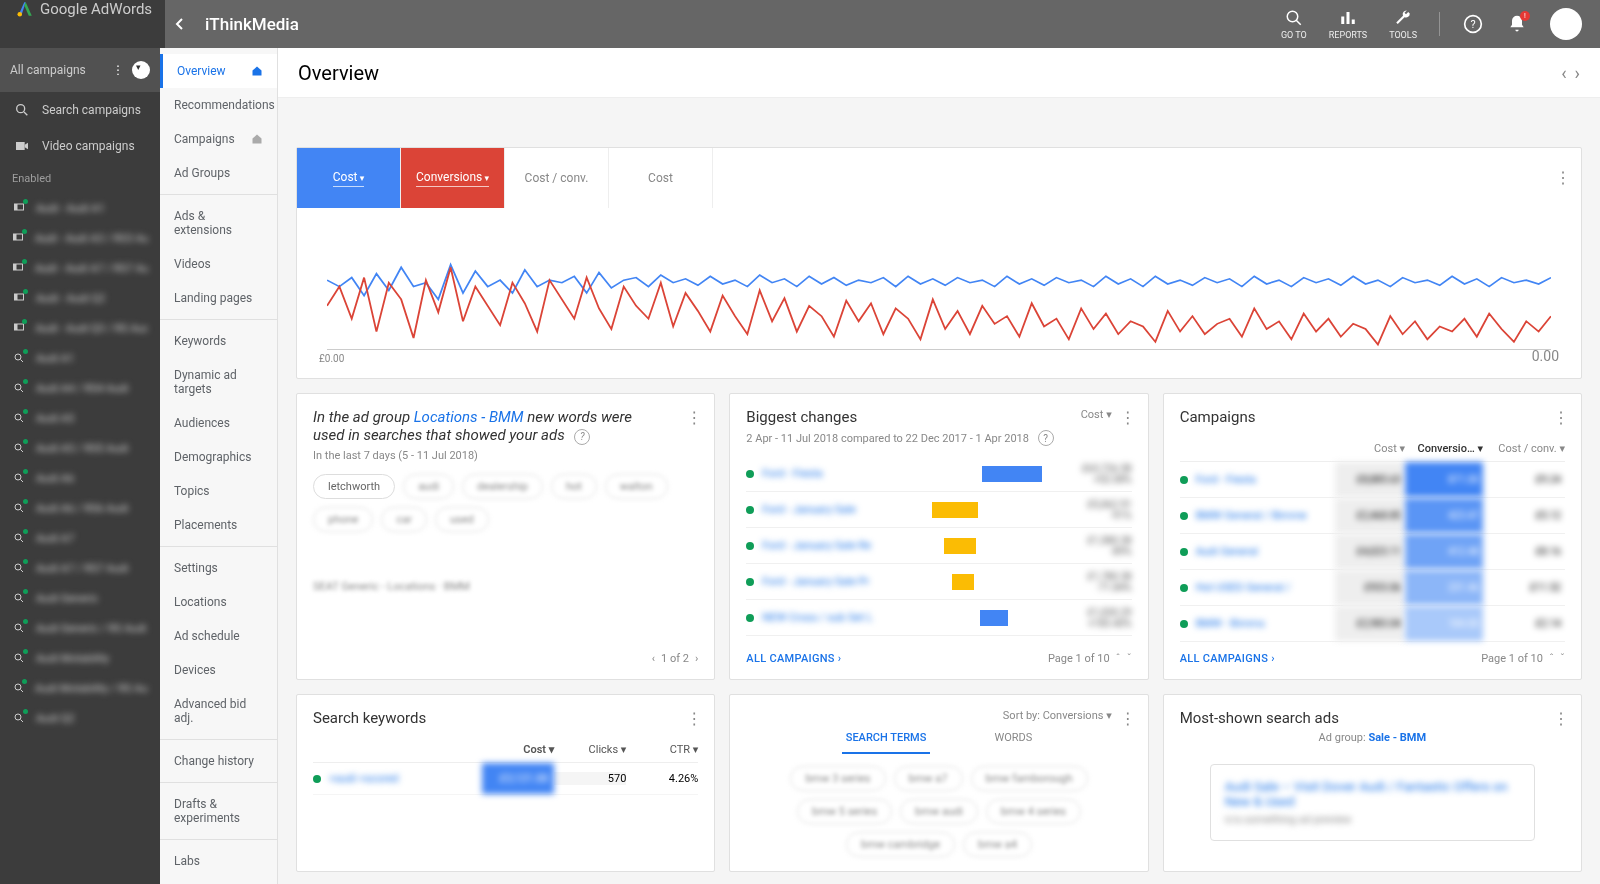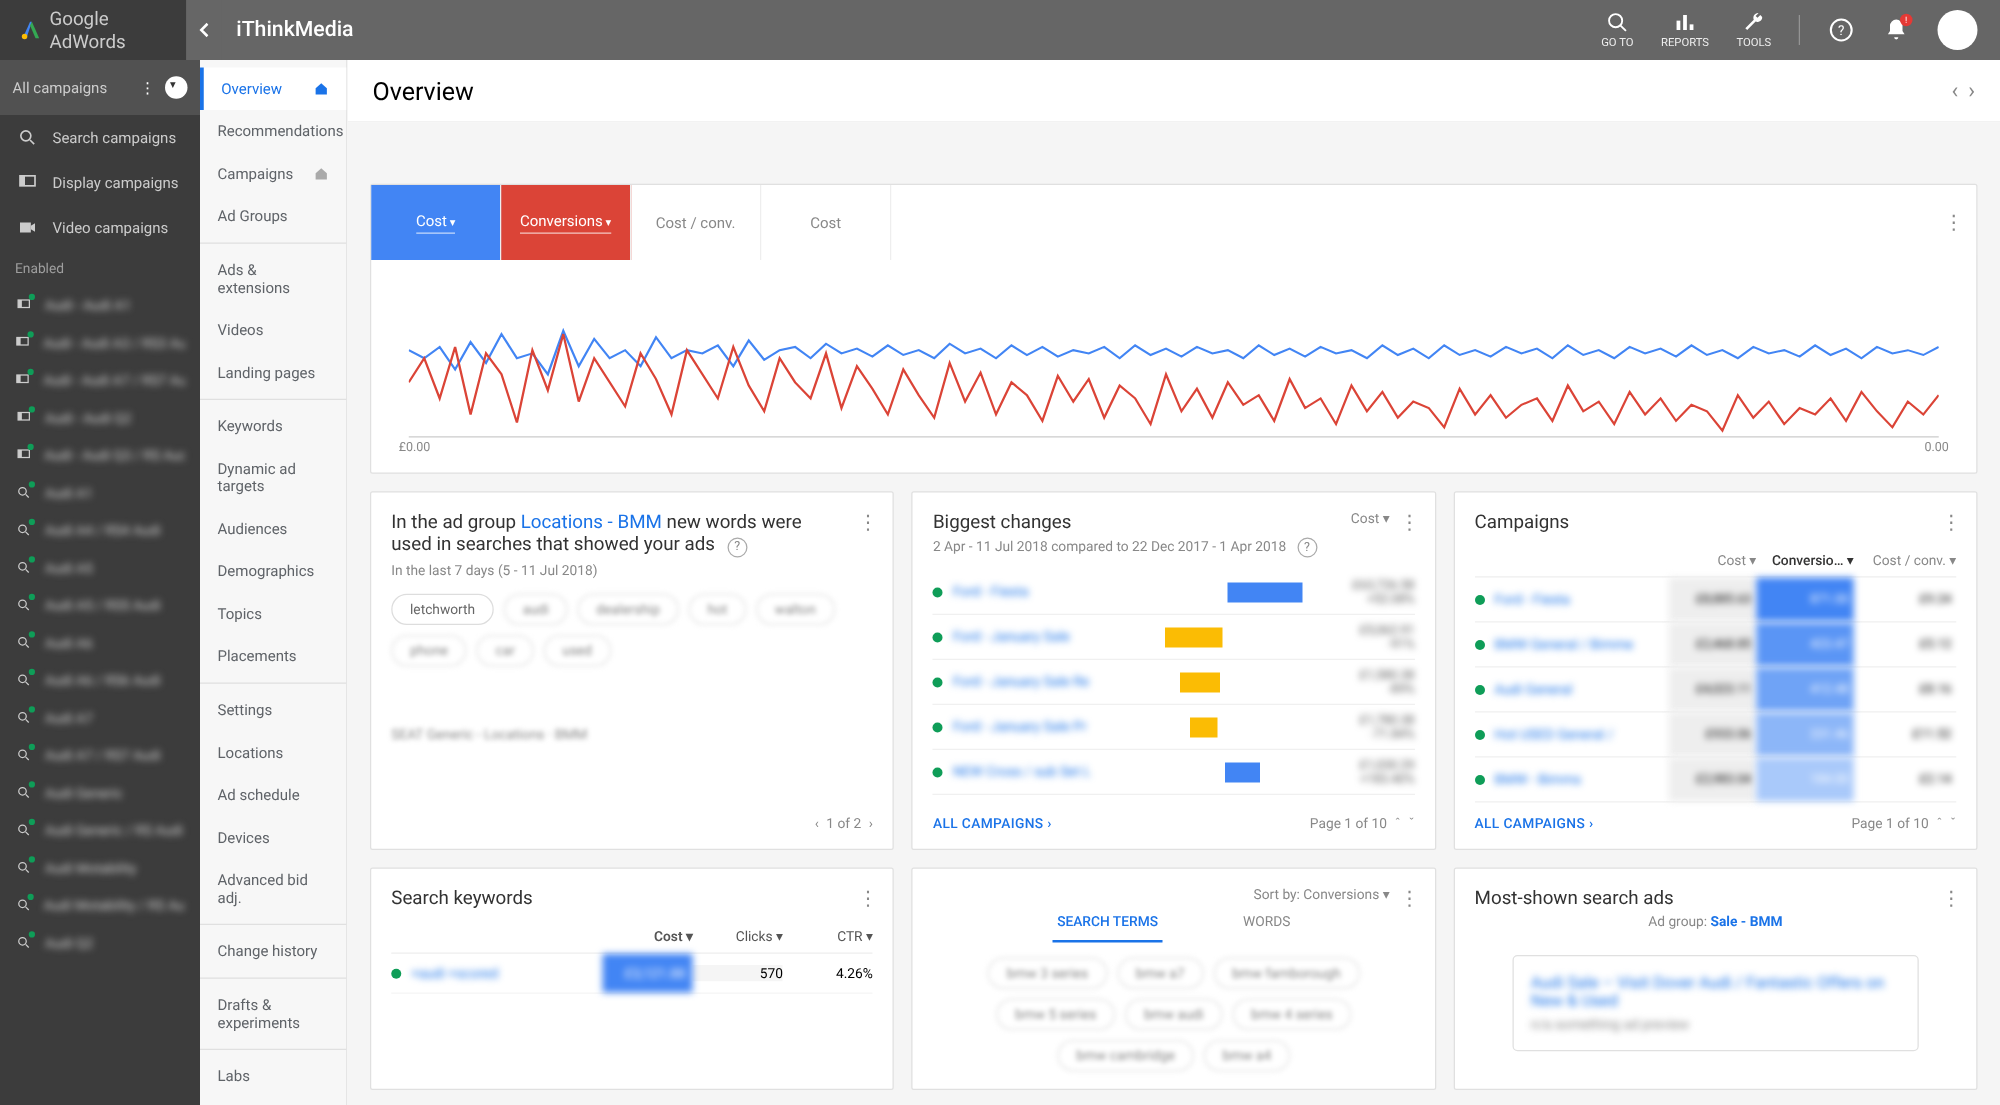--- a/index.html
+++ b/index.html
@@ -1,19 +1,19 @@
 <!DOCTYPE html>
 <html><head>
 <meta charset="utf-8">
 <style>
   * { margin:0; padding:0; box-sizing:border-box; font-family: Roboto, Arial, sans-serif; }
   body { background:#f2f2f2; width:1600px; height:884px; overflow:hidden; }
   
   .topbar { position:absolute; top:0; left:0; right:0; height:48px; background:#666; display:flex; align-items:center; color:#fff; }
-  .logo-area { width:149px; height:48px; display:flex; align-items:center; padding-left:16px; background:#3c3c3c; }
+  .logo-area { width:165px; height:48px; display:flex; align-items:flex-start; padding-left:16px; background:#3c3c3c; }
   .logo-a { width:18px; height:18px; margin-right:6px; }
   .logo-text { font-size:15px; font-weight:400; color:#ccc; }
   .collapse-btn { width:28px; height:48px; background:#666; display:flex; align-items:center; justify-content:center; cursor:pointer; }
   .account-name { font-size:17px; font-weight:500; margin-left:12px; }
   .topbar-right { margin-left:auto; display:flex; align-items:center; gap:22px; padding-right:18px; }
   .top-action { display:flex; flex-direction:column; align-items:center; font-size:9px; color:#eee; cursor:pointer; gap:2px; }
   .top-action .ic { width:20px; height:20px; display:flex; align-items:center; justify-content:center; }
   .vsep { width:1px; height:24px; background:rgba(255,255,255,.3); }
   .top-icon-btn { width:22px; height:22px; display:flex; align-items:center; justify-content:center; cursor:pointer; position:relative; }
   .notif-dot { position:absolute; top:-2px; right:-2px; width:10px; height:10px; background:#e53935; border-radius:50%; font-size:7px; color:#fff; display:flex; align-items:center; justify-content:center; }
@@ -55,21 +55,21 @@
   .metric-tab.blue { background:#4285f4; color:#fff; }
   .metric-tab.red { background:#db4437; color:#fff; }
   .metric-tab.plain { color:#888; }
   .metric-tab span.dd::after { content:' ▾'; font-size:9px;}
   .metric-tab .uline{ border-bottom:1px solid rgba(255,255,255,.7); padding-bottom:2px;}
   .chart-kebab { position:absolute; top:20px; right:10px; cursor:pointer; color:#888; font-size:16px; }
   .chart-area { height:170px; position:relative; padding:10px 30px; }
   .chart-area svg { width:100%; height:100%; }
   .chart-xline { position:absolute; left:30px; right:30px; bottom:28px; height:1px; background:#ccc; }
   .chart-ylabel-l { position:absolute; left:22px; bottom:14px; font-size:10px; color:#888;}
-  .chart-ylabel-r { position:absolute; right:22px; bottom:14px; font-size:10px; color:#888;}
+  .chart-ylabel-r { position:absolute; right:22px; bottom:14px; font-size:14px; color:#888;}
 
   .card-row { display:flex; gap:14px; }
   .card { flex:1; background:#fff; border:1px solid #e0e0e0; border-radius:2px; padding:14px 16px; position:relative; min-height:280px; display:flex; flex-direction:column; }
   .card-title { font-size:15px; color:#333; }
   .card-sub   { font-size:11px; color:#888; margin-top:4px; }
   .card-kebab { position:absolute; top:14px; right:12px; cursor:pointer; color:#888; }
   .help-ic { width:16px; height:16px; border:1px solid #aaa; border-radius:50%; display:inline-flex; align-items:center; justify-content:center; font-size:10px; color:#888; margin-left:6px; cursor:pointer;}
 
   .chips { margin-top:12px; display:flex; flex-wrap:wrap; gap:8px; }
   .chip { padding:5px 14px; border:1px solid #ddd; border-radius:14px; font-size:11px; color:#888; filter:blur(2px); background:#fff;}
@@ -208,29 +208,20 @@
           <svg width="16" height="16" viewBox="0 0 24 24">
             <circle cx="10" cy="10" r="6" stroke="#ccc" stroke-width="2" fill="none"></circle>
             <line x1="15" y1="15" x2="20" y2="20" stroke="#ccc" stroke-width="2"></line>
           </svg>
         </span>
         <span>Search campaigns</span>
       </div>
       <div class="camp-type">
         <span class="ic">
           <svg width="16" height="16" viewBox="0 0 24 24">
-            <rect x="3" y="4" width="18" height="12" stroke="#ccc" stroke-width="2" fill="none"></rect>
-            <rect x="3" y="4" width="6" height="12" fill="#ccc"></rect>
-          </svg>
-        </span>
-        <span>Display campaigns</span>
-      </div>
-      <div class="camp-type">
-        <span class="ic">
-          <svg width="16" height="16" viewBox="0 0 24 24">
             <rect x="3" y="6" width="13" height="12" fill="#ccc"></rect>
             <path d="M16 10l5-3v10l-5-3z" fill="#ccc"></path>
           </svg>
         </span>
         <span>Video campaigns</span>
       </div>
     </div>
   <div class="enabled-hdr">Enabled</div>
   <div id="camp-list">
       <div class="camp-item">
@@ -533,21 +524,21 @@
         <div class="chart-xline"></div>
         <span class="chart-ylabel-l">£0.00</span>
         <span class="chart-ylabel-r">0.00</span>
       </div>
     </div>
 
     <div class="card-row">
 
       <div class="card">
         <span class="card-kebab">⋮</span>
-        <div class="card-title" style="padding-right:40px;">
+        <div class="card-title" style="padding-right:40px;font-style:italic;">
           <span>In the ad group </span><a style="color:#1a73e8;cursor:pointer">Locations - BMM</a><span> new words were used in searches that showed your ads</span>
           <span class="help-ic">?</span>
         </div>
         <div class="card-sub">In the last 7 days (5 - 11 Jul 2018)</div>
         <div class="chips" id="word-chips">
             <span class="chip first">letchworth</span>
             <span class="chip">audi</span>
             <span class="chip">dealership</span>
             <span class="chip">hot</span>
             <span class="chip">walton</span>

